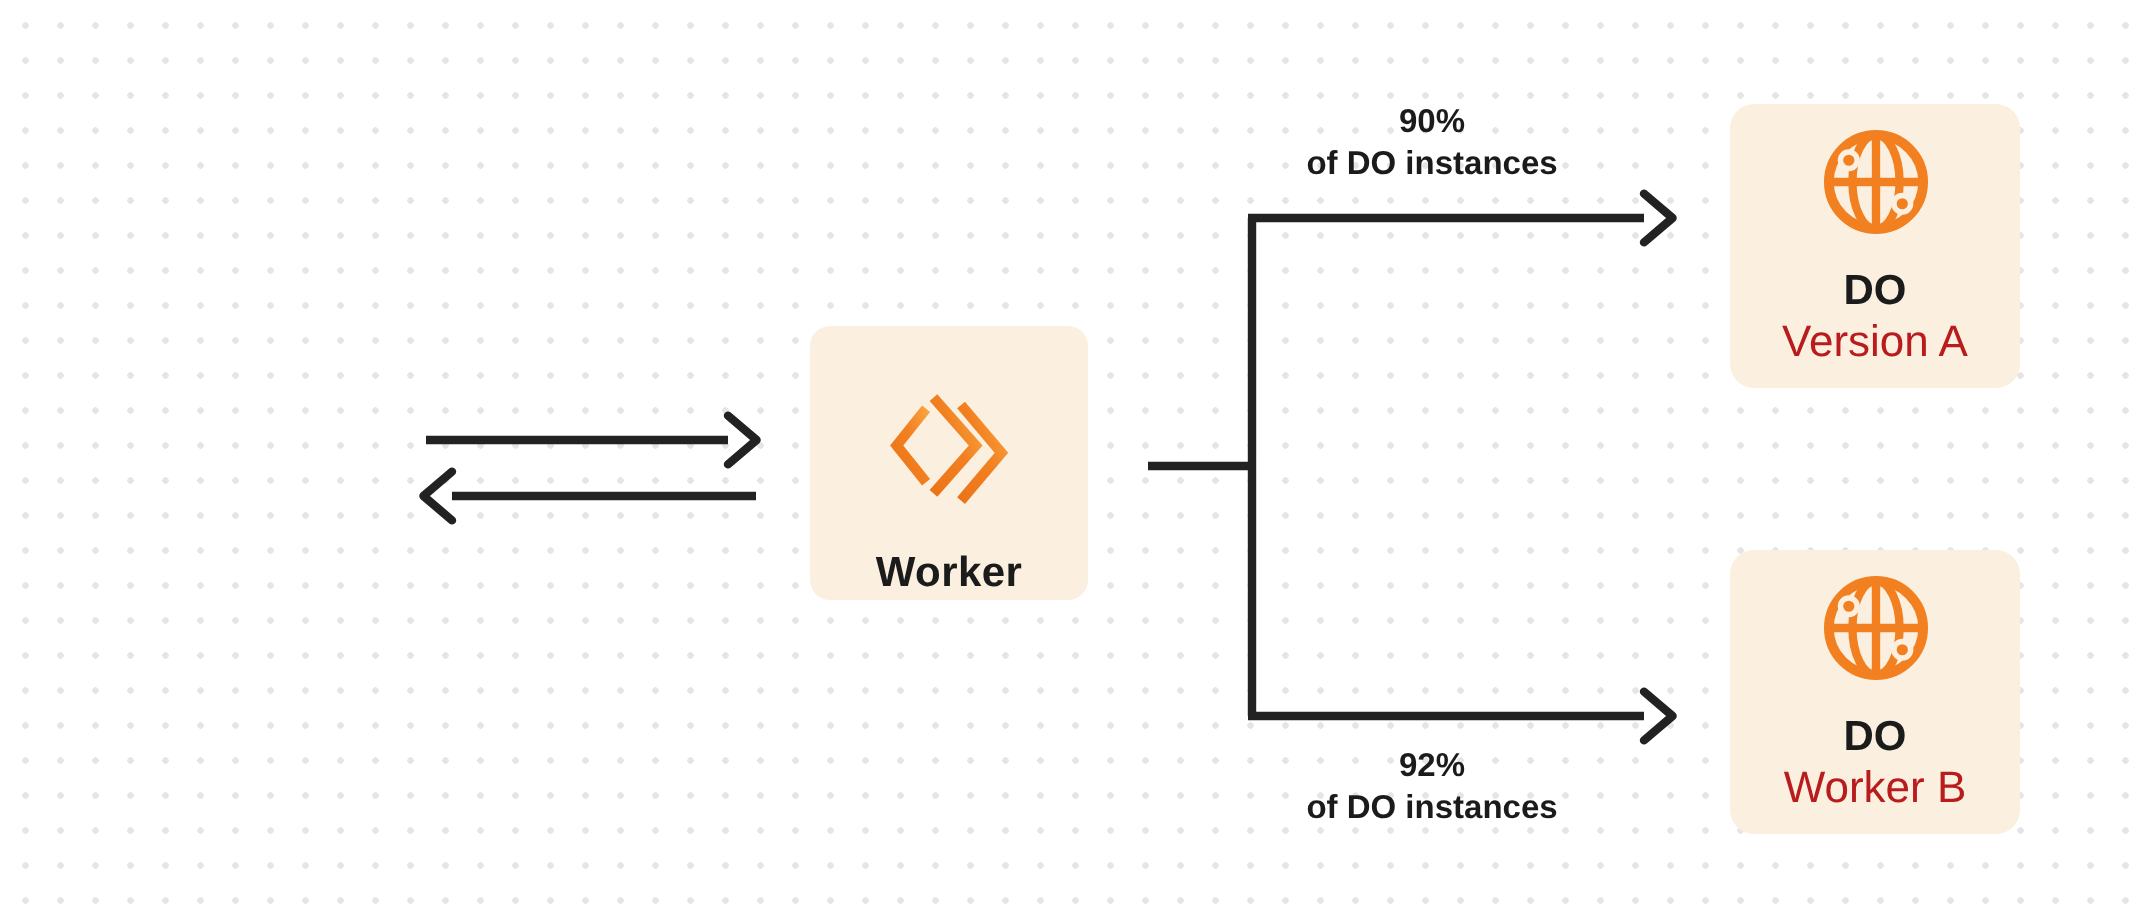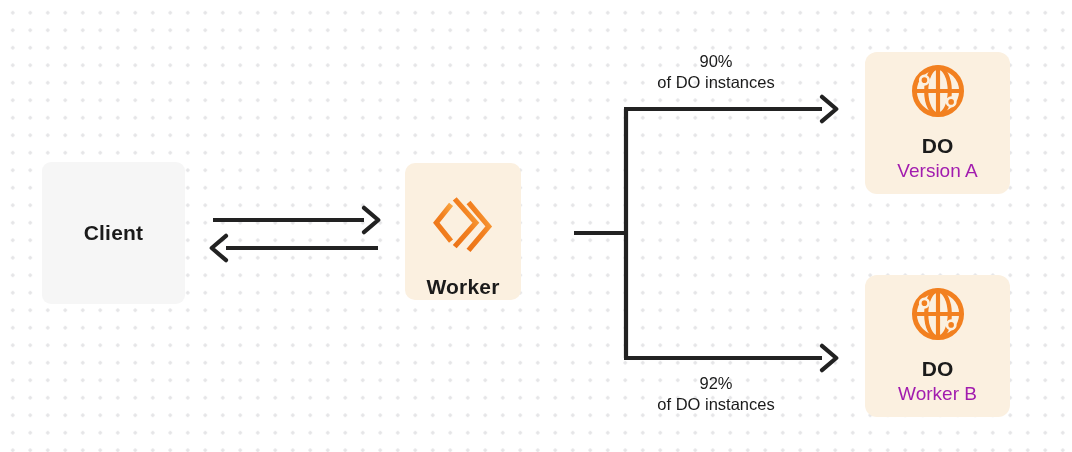--- a/index.html
+++ b/index.html
@@ -42,21 +42,21 @@
   .node-label {
     font-size: 21px;
     font-weight: bold;
     line-height: 26px;
     letter-spacing: 0.2px;
     color: #1b1b1b;
   }
 
   .node-worker {
     left: 405px; top: 163px;
-    width: 116px; height: 137px;
+    width: 139px; height: 137px;
     background: #fbf0e0;
     border-radius: 10px;
     padding-top: 34px;
   }
   .node-worker .node-label { margin-top: 20px; }
 
   .node-do {
     width: 145px; height: 142px;
     background: #fbf0e0;
     border-radius: 12px;
@@ -67,34 +67,34 @@
 
   .do-title {
     margin-top: 14px;
     font-size: 21px;
     font-weight: bold;
     line-height: 24px;
     color: #1b1b1b;
   }
   .do-subtitle {
     margin-top: 3px;
-    font-size: 19px;
+    font-size: 22px;
     font-weight: normal;
     line-height: 20px;
-    color: #a21caf;
+    color: #b91c1c;
   }
 
   .route-label {
     position: absolute;
     left: 606px;
     width: 220px;
     text-align: center;
     color: #1b1b1b;
     font-size: 16.5px;
-    font-weight: normal;
+    font-weight: bold;
     line-height: 21px;
   }
   .route-label-top { top: 51px; }
   .route-label-bottom { top: 373px; }
 
   .icon-workers { width: 62px; height: 62px; display: block; }
   .icon-globe { width: 58px; height: 58px; display: block; }
 </style>
 </head>
 <body>
@@ -112,23 +112,20 @@
         <stop offset="1" stop-color="#f9a43f"></stop>
       </linearGradient>
     </defs>
     <path d="M213 220 H364" fill="none" stroke="#222222" stroke-width="4.2" marker-end="url(#ah)"></path>
     <path d="M378 248 H226" fill="none" stroke="#222222" stroke-width="4.2" marker-end="url(#ah)"></path>
     <path d="M574 233 H628 M626 109 V358" fill="none" stroke="#222222" stroke-width="4.2"></path>
     <path d="M624 109 H822" fill="none" stroke="#222222" stroke-width="4.2" marker-end="url(#ah)"></path>
     <path d="M624 358 H822" fill="none" stroke="#222222" stroke-width="4.2" marker-end="url(#ah)"></path>
   </svg>
 
-  <div class="node node-client">
-    <span class="node-label">Client</span>
-  </div>
 
   <div class="node node-worker">
     <svg class="icon-workers" viewBox="0 0 62 62" xmlns="http://www.w3.org/2000/svg">
       <path d="M18 8 L2 28 L18 48" fill="none" stroke="url(#wg)" stroke-width="5.6"></path>
       <path d="M22 2 L45 28 L22 54" fill="none" stroke="url(#wg)" stroke-width="5.6"></path>
       <path d="M37 6 L59 32 L37 58" fill="none" stroke="url(#wg)" stroke-width="5.6"></path>
     </svg>
     <span class="node-label">Worker</span>
   </div>
 

